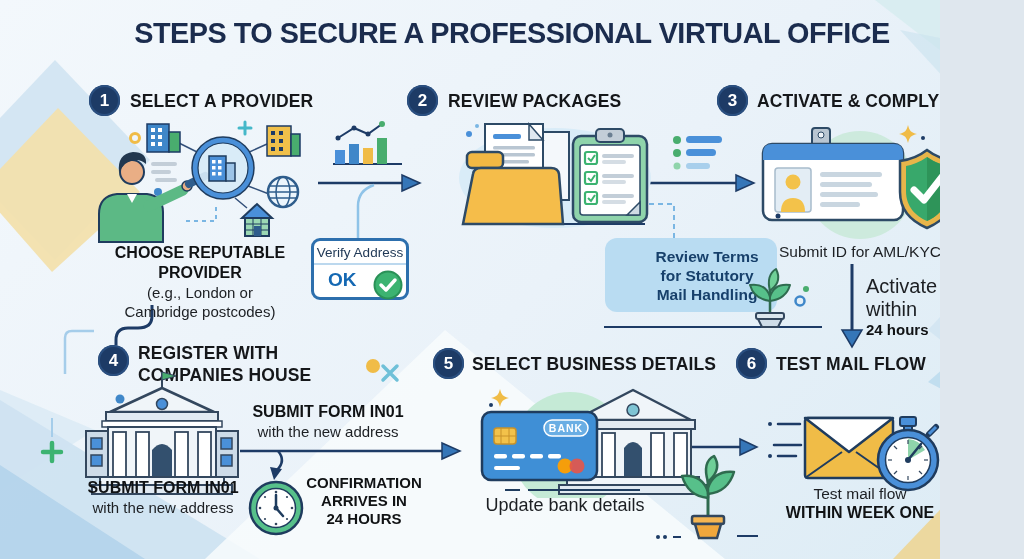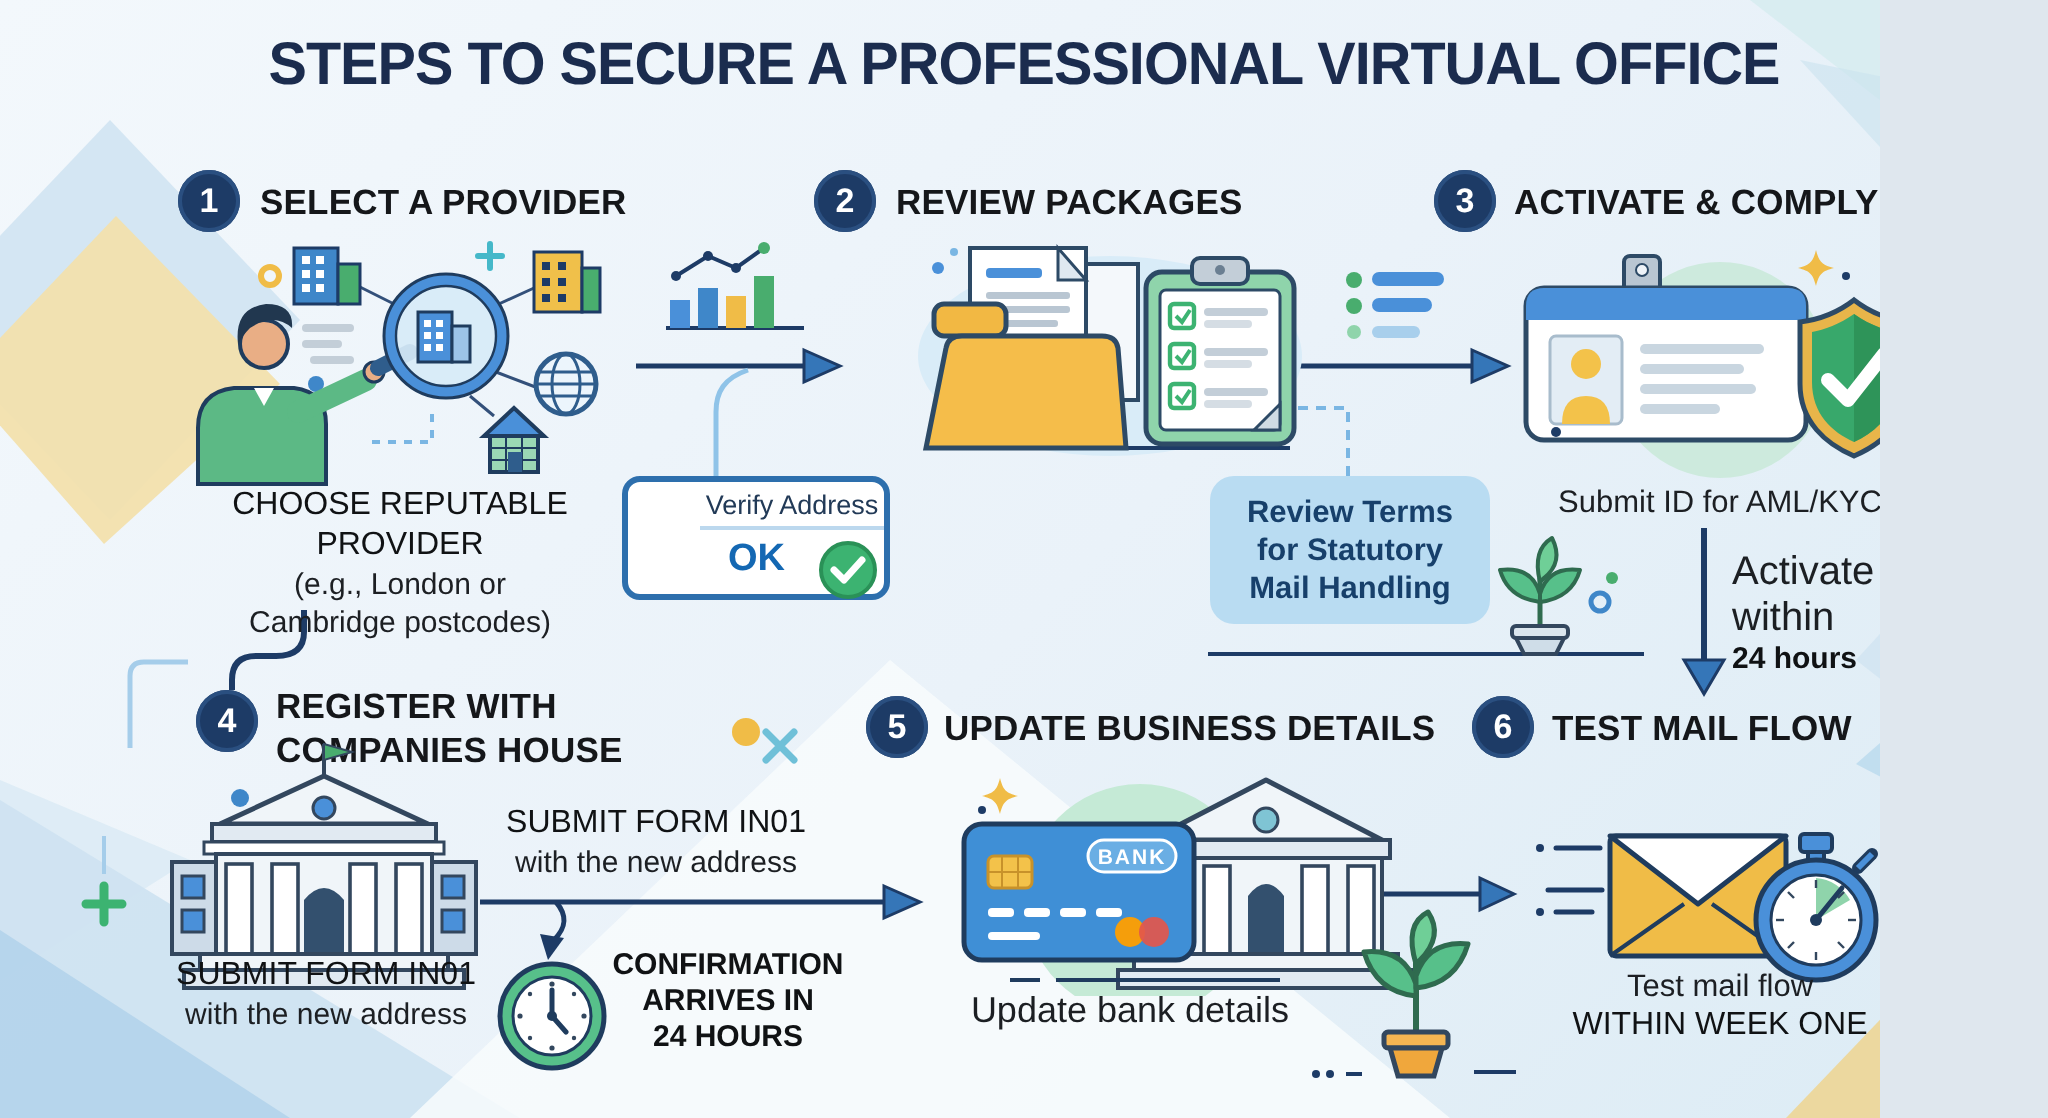--- a/index.html
+++ b/index.html
@@ -8,29 +8,29 @@
     font-family:"Liberation Sans","DejaVu Sans",sans-serif;color:#17191c;}
   .abs{position:absolute;}
   svg{display:block;}
   .badge{width:31px;height:31px;border-radius:50%;background:#1d3b66;color:#fff;
     font-weight:bold;font-size:17px;display:flex;align-items:center;justify-content:center;
     box-shadow:inset 0 0 0 2px #2a4f80;}
   .step-title{font-weight:bold;font-size:17.5px;letter-spacing:.1px;white-space:nowrap;color:#15171a;}
   .page-title{width:1024px;text-align:center;font-size:30px;font-weight:bold;
     letter-spacing:-0.5px;color:#1b2c4e;transform:scaleX(.96);}
   .center{text-align:center;}
-  .cap-bold{font-weight:normal;font-size:16px;line-height:20px;color:#101214;}
+  .cap-bold{font-weight:bold;font-size:16px;line-height:20px;color:#101214;}
   .cap-reg{font-size:15px;line-height:19px;color:#1c1f23;}
   .bullets{font-size:15px;line-height:18px;color:#1c1f23;}
   .bullet-row{display:flex;margin-bottom:8px;}
   .bullet-dot{width:9px;height:9px;border-radius:50%;background:#3f87c9;margin:4px 9px 0 0;flex:none;}
   .note-box{background:#b9dcf2;border-radius:12px;display:flex;flex-direction:column;
     align-items:center;justify-content:center;font-weight:bold;font-size:15.5px;
-    line-height:19px;color:#17406b;}
-  .verify-box{background:#fff;border:3px solid #2d6fad;border-radius:9px;padding-left:36px;}
+    line-height:19px;color:#17406b;padding-left:32px;}
+  .verify-box{background:#fff;border:3px solid #2d6fad;border-radius:9px;}
   .verify-label{font-size:13.5px;color:#223a57;text-align:center;padding:4px 0 3px 0;
     border-bottom:2px solid #bcd8ee;}
   .verify-ok{font-size:19px;font-weight:bold;color:#1468b3;padding:4px 0 0 14px;}
   .timer-l1{font-size:20px;color:#1c1f23;}
   .timer-l2{font-size:15px;font-weight:bold;color:#101214;}
   .conf{font-weight:bold;font-size:15px;line-height:18px;color:#101214;}
 </style>
 </head>
 <body>
 
@@ -132,21 +132,21 @@
   <div class="abs step-title" style="left:448px;top:91px;z-index:2">REVIEW PACKAGES</div>
 
   <div class="abs badge" style="left:717px;top:85px;z-index:2">3</div>
   <div class="abs step-title" style="left:757px;top:91px;z-index:2">ACTIVATE &amp; COMPLY</div>
 
   <div class="abs badge" style="left:98px;top:345px;z-index:2">4</div>
   <div class="abs step-title" style="left:138px;top:343px;z-index:2">REGISTER WITH</div>
   <div class="abs step-title" style="left:138px;top:365px;z-index:2">COMPANIES HOUSE</div>
 
   <div class="abs badge" style="left:433px;top:348px;z-index:2">5</div>
-  <div class="abs step-title" style="left:472px;top:354px;z-index:2">UPDATE BUSINESS DETAILS</div>
+  <div class="abs step-title" style="left:472px;top:354px;z-index:2">SELECT BUSINESS DETAILS</div>
 
   <div class="abs badge" style="left:736px;top:348px;z-index:2">6</div>
   <div class="abs step-title" style="left:776px;top:354px;z-index:2">TEST MAIL FLOW</div>
 
   <svg class="abs" style="left:85px;top:112px;z-index:2" width="230" height="132" viewBox="0 0 230 132">
     <circle cx="50" cy="26" r="4.5" fill="none" stroke="#f0bc47" stroke-width="3"></circle>
     <path d="M 160,10 L 160,22 M 154,16 L 166,16" stroke="#45b8c9" stroke-width="3" stroke-linecap="round"></path>
 
     <path d="M 112,40 L 92,30 M 160,42 L 182,32 M 163,74 L 184,82 M 150,86 L 162,96" stroke="#33507a" stroke-width="1.5"></path>
 

